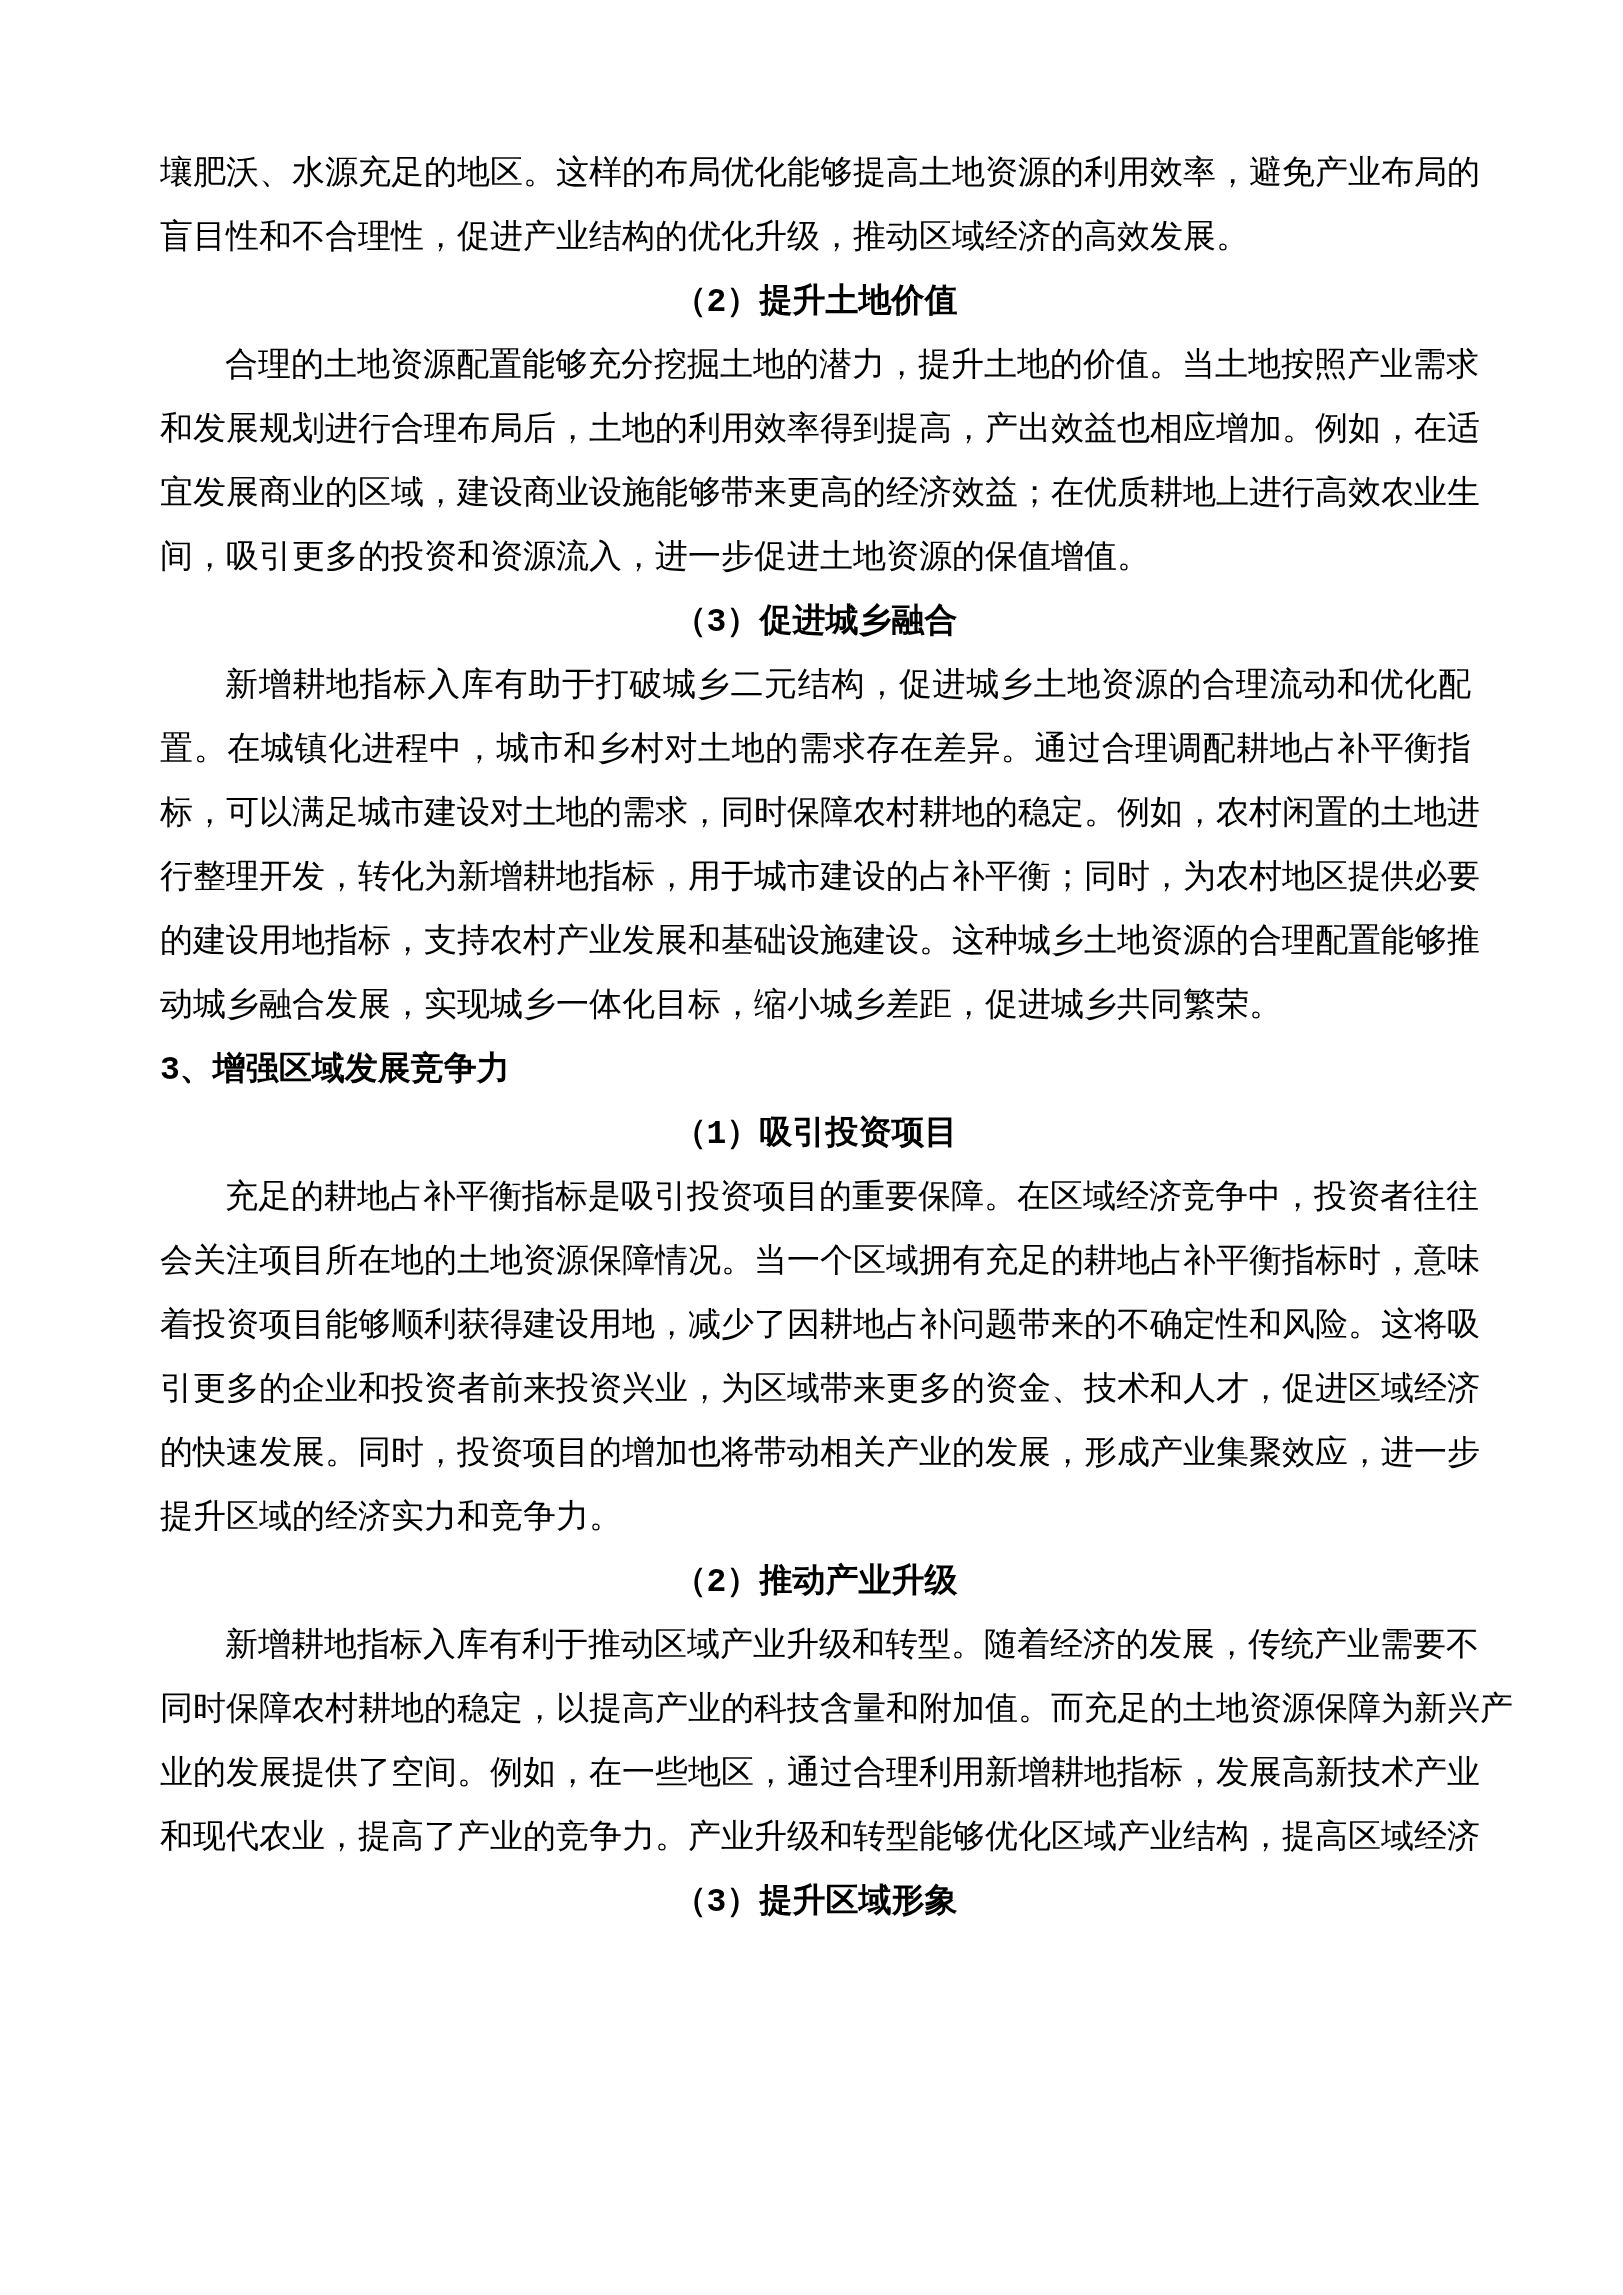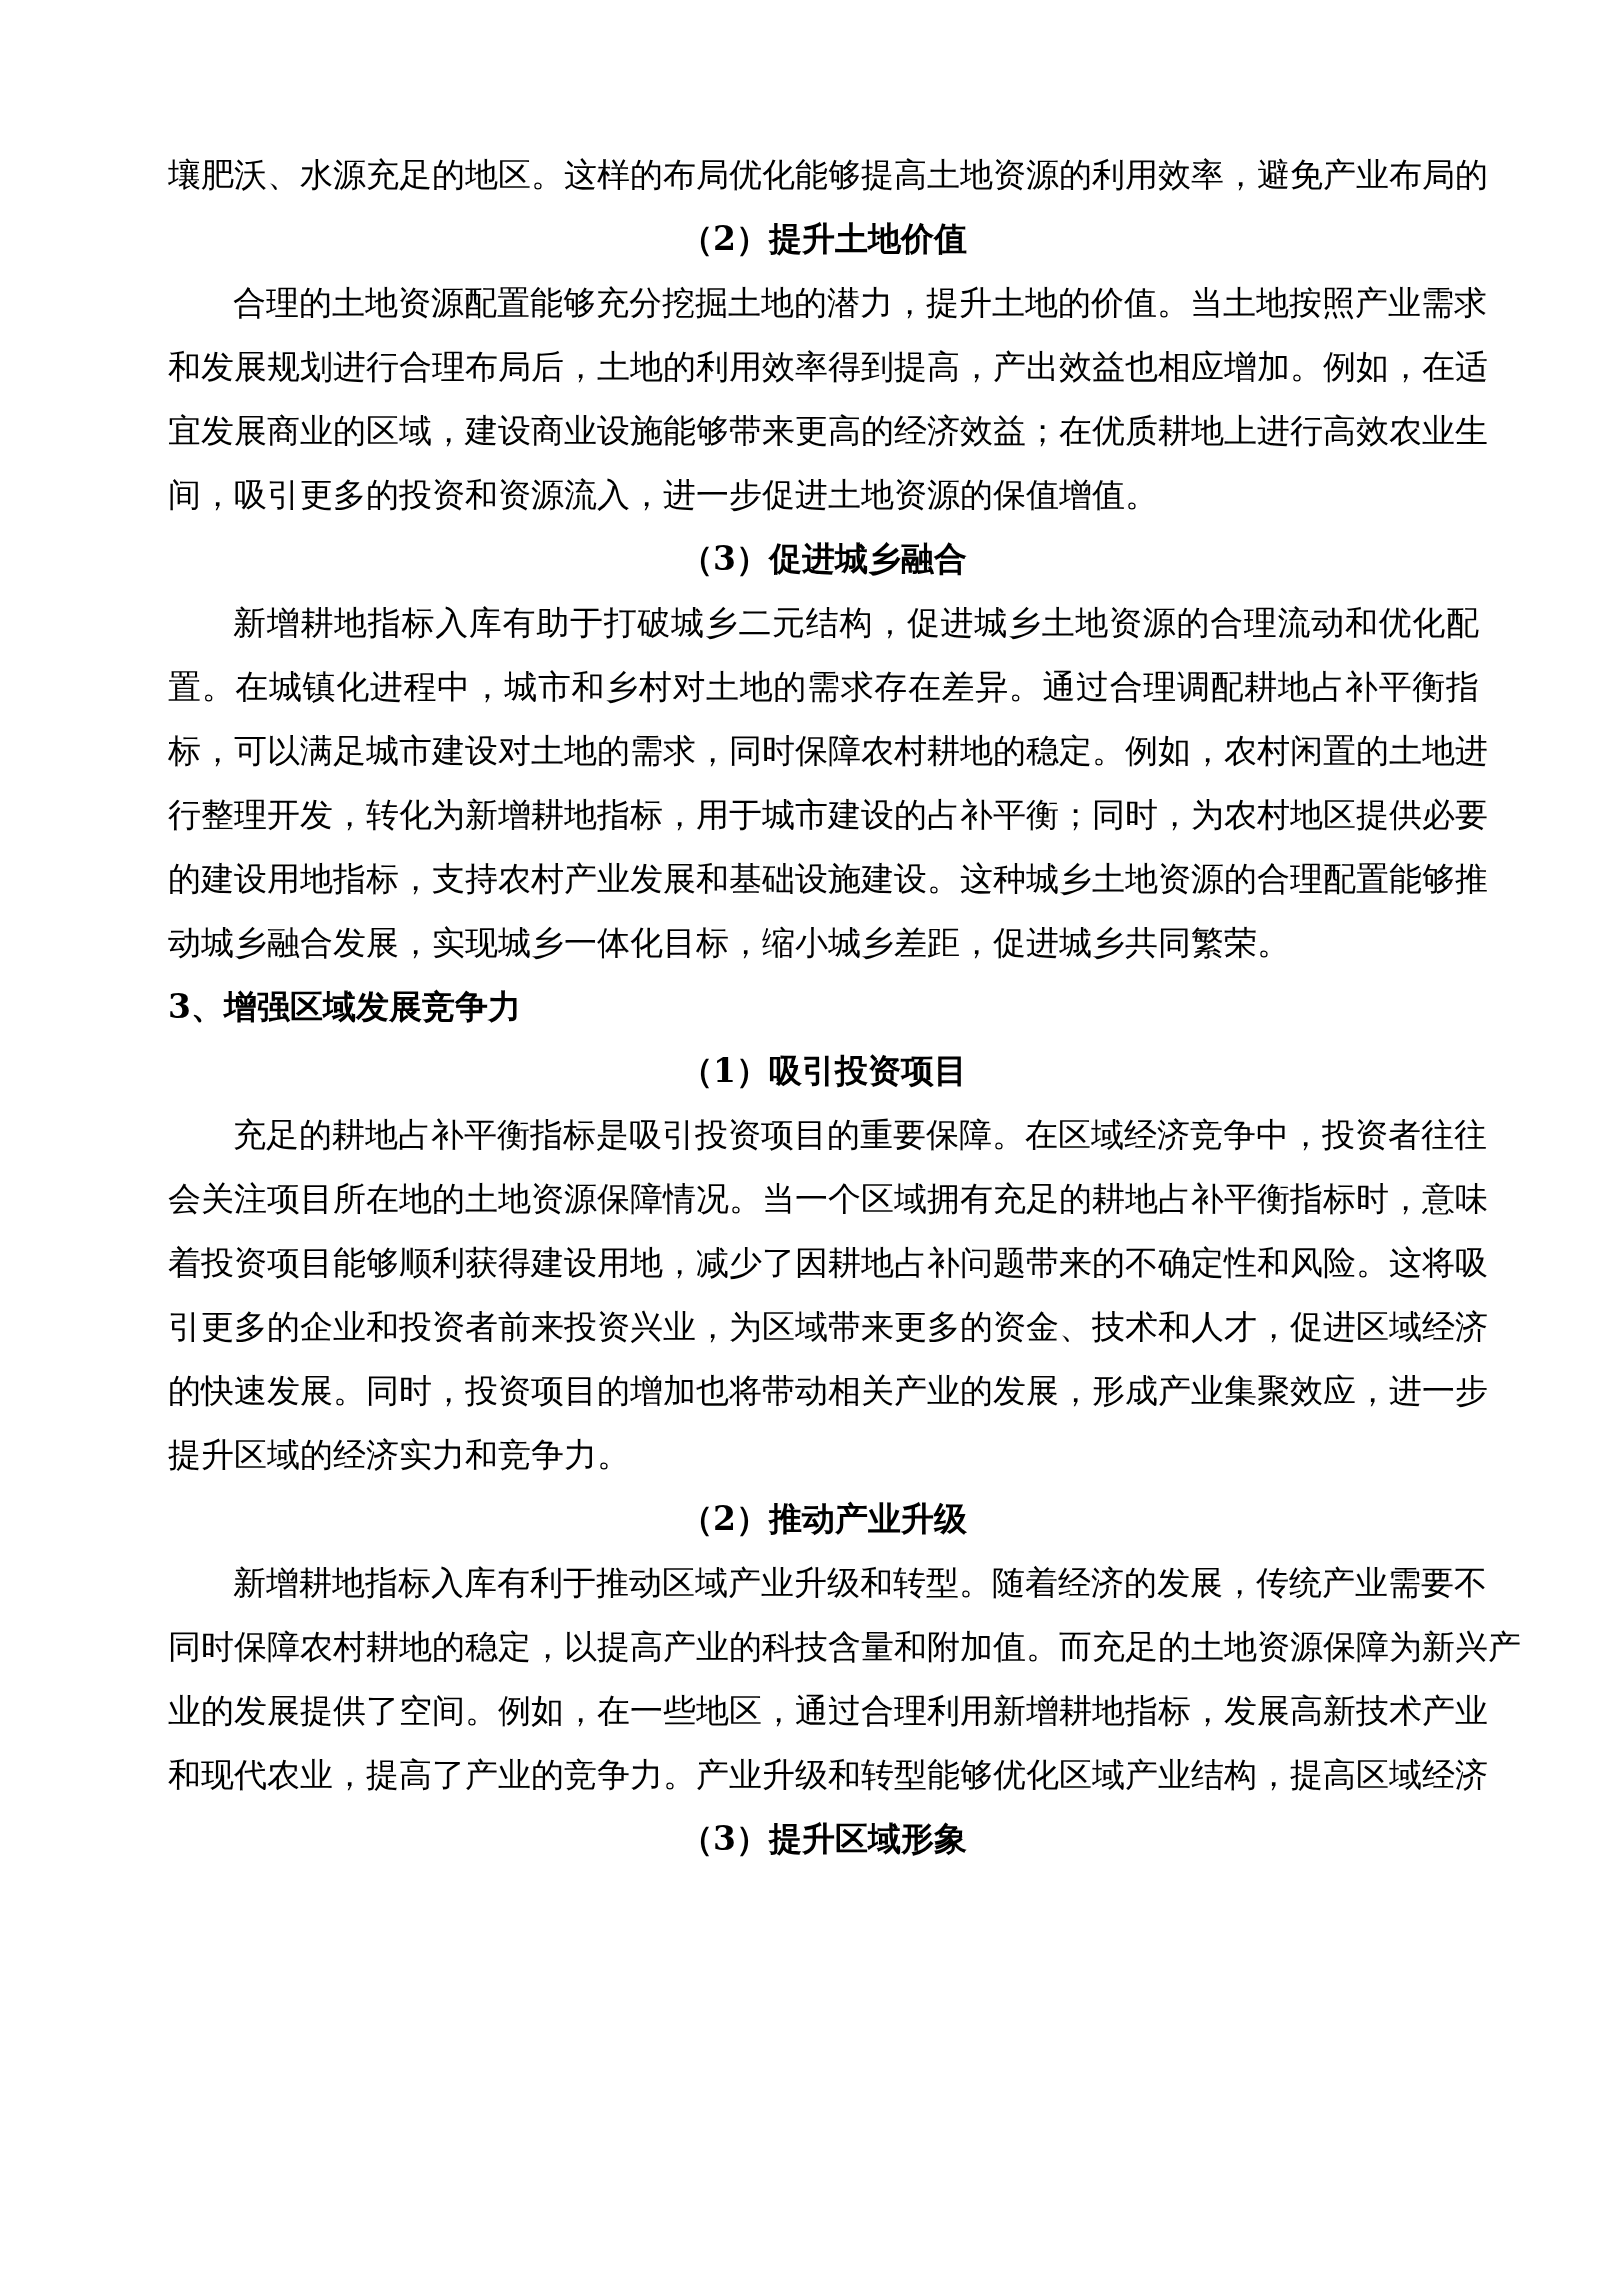--- a/index.html
+++ b/index.html
@@ -10,25 +10,26 @@
     body {
       width: 1623px;
       height: 2295px;
       position: relative;
       overflow: hidden;
       font-family: "DejaVu Serif", "Liberation Serif", serif;
       color: #000000;
     }
     .page {
       position: absolute;
-      left: 12px;
+      left: 4px;
       top: 0;
       width: 1361px;
       height: 2295px;
       background: #ffffff;
+      font-family: Liberation Mono, monospace;
     }
     .text-block {
       position: absolute;
       left: 156px;
       top: 143px;
       width: 1311px;
     }
     .line {
       display: block;
       height: 64px;
@@ -53,20 +54,21 @@
       text-align: center;
     }
   </style>
 </head>
 <body>
 
 <div class="page">
   <div class="text-block">
 
     <span class="line justify">壤肥沃、水源充足的地区。这样的布局优化能够提高土地资源的利用效率，避免产业布局的</span>
+    <span class="line">盲目性和不合理性，促进产业结构的优化升级，推动区域经济的高效发展。</span>
 
     <span class="line sub-heading">（2）提升土地价值</span>
 
     <span class="line justify indent">合理的土地资源配置能够充分挖掘土地的潜力，提升土地的价值。当土地按照产业需求</span>
     <span class="line justify">和发展规划进行合理布局后，土地的利用效率得到提高，产出效益也相应增加。例如，在适</span>
     <span class="line justify">宜发展商业的区域，建设商业设施能够带来更高的经济效益；在优质耕地上进行高效农业生</span>
     <span class="line">间，吸引更多的投资和资源流入，进一步促进土地资源的保值增值。</span>
 
     <span class="line sub-heading">（3）促进城乡融合</span>
 

